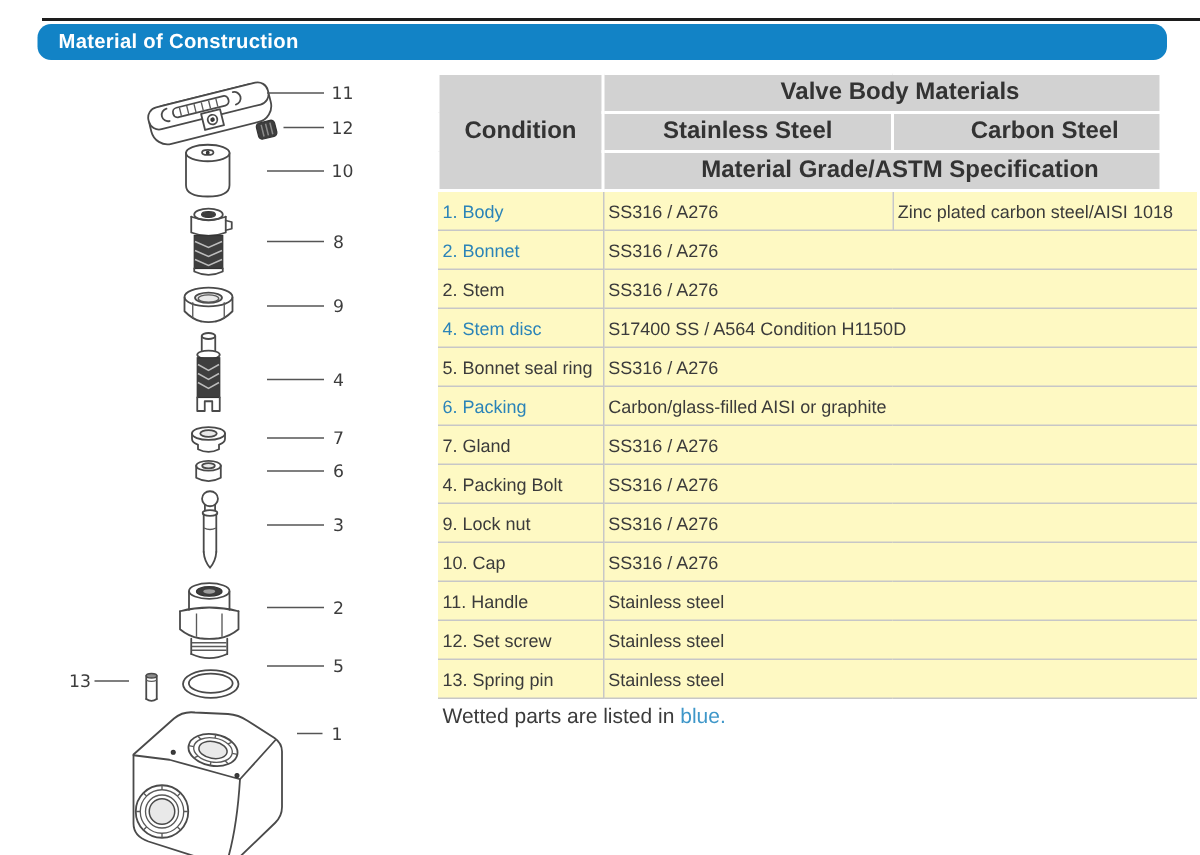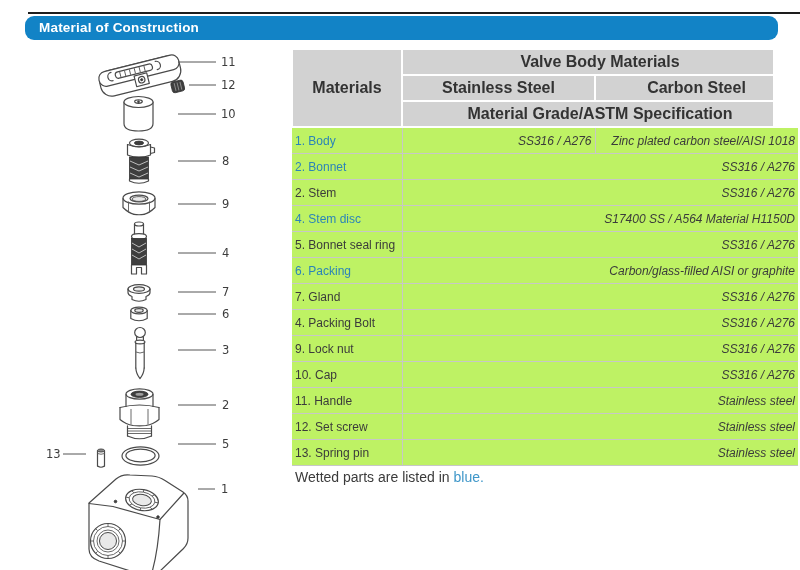--- a/index.html
+++ b/index.html
@@ -10,24 +10,24 @@
   .top-rule{position:absolute;left:28px;top:0;width:772px;height:2px;background:#1d1d1d;}
 
   .title-bar{position:absolute;left:25px;top:4px;width:753px;height:24px;background:#1283c6;
              border-radius:9px;line-height:24px;}
   .title-bar .t{color:#ffffff;font-size:13.5px;font-weight:bold;padding-left:14px;letter-spacing:.2px;}
 
   .table-wrap{position:absolute;left:291px;top:36px;width:508px;}
   table.spec{border-collapse:collapse;table-layout:fixed;width:506px;font-size:12px;color:#3b3b3b;}
   table.spec th{background:#d2d2d2;border:2px solid #ffffff;font-weight:bold;font-size:16px;
                 color:#333;text-align:center;height:22px;padding:1px 2px;}
-  table.spec td{border-bottom:1px solid #c7c7c7;height:25px;padding:0 3px;background:#bef264;
+  table.spec td{border-bottom:1px solid #c7c7c7;height:25px;padding:0 3px;background:#fef9c3;
                 white-space:nowrap;overflow:visible;}
   td.comp{text-align:left;padding-left:8px;border-right:1px solid #c7c7c7;}
-  td.val{text-align:right;font-style:italic;}
+  td.val{text-align:left;}
   td.mid{border-right:1px solid #c7c7c7;}
   .wet{color:#2b84b8;}
   .trim{position:absolute;left:482px;top:0;width:26px;height:79px;background:#ffffff;}
 
   .footnote{position:absolute;left:295px;top:457px;font-size:14px;color:#3b3b3b;}
   .footnote .blue{color:#3f97c9;}
 
   svg .ln{stroke:#4a4a4a;stroke-width:1.2;fill:none;stroke-linecap:round;stroke-linejoin:round;}
   svg .thin{stroke:#5a5a5a;stroke-width:.9;fill:none;}
   svg .dk{fill:#3e3e3e;stroke:#333;stroke-width:.8;}
@@ -226,21 +226,21 @@
 
   <div class="table-wrap">
     <table class="spec">
       <colgroup>
           <col style="width:110px">
           <col style="width:193px">
           <col style="width:203px">
         </colgroup>
       <thead>
         <tr>
-          <th rowspan="3">Materials</th>
+          <th rowspan="3">Condition</th>
           <th colspan="2">Valve Body Materials</th>
         </tr>
         <tr>
           <th>Stainless Steel</th>
           <th>Carbon Steel</th>
         </tr>
         <tr>
           <th colspan="2">Material Grade/ASTM Specification</th>
         </tr>
       </thead>
@@ -253,21 +253,21 @@
         <tr>
           <td class="comp wet">2. Bonnet</td>
           <td class="val" colspan="2">SS316 / A276</td>
         </tr>
         <tr>
           <td class="comp">2. Stem</td>
           <td class="val" colspan="2">SS316 / A276</td>
         </tr>
         <tr>
           <td class="comp wet">4. Stem disc</td>
-          <td class="val" colspan="2">S17400 SS / A564 Material H1150D</td>
+          <td class="val" colspan="2">S17400 SS / A564 Condition H1150D</td>
         </tr>
         <tr>
           <td class="comp">5. Bonnet seal ring</td>
           <td class="val" colspan="2">SS316 / A276</td>
         </tr>
         <tr>
           <td class="comp wet">6. Packing</td>
           <td class="val" colspan="2">Carbon/glass-filled AISI or graphite</td>
         </tr>
         <tr>

